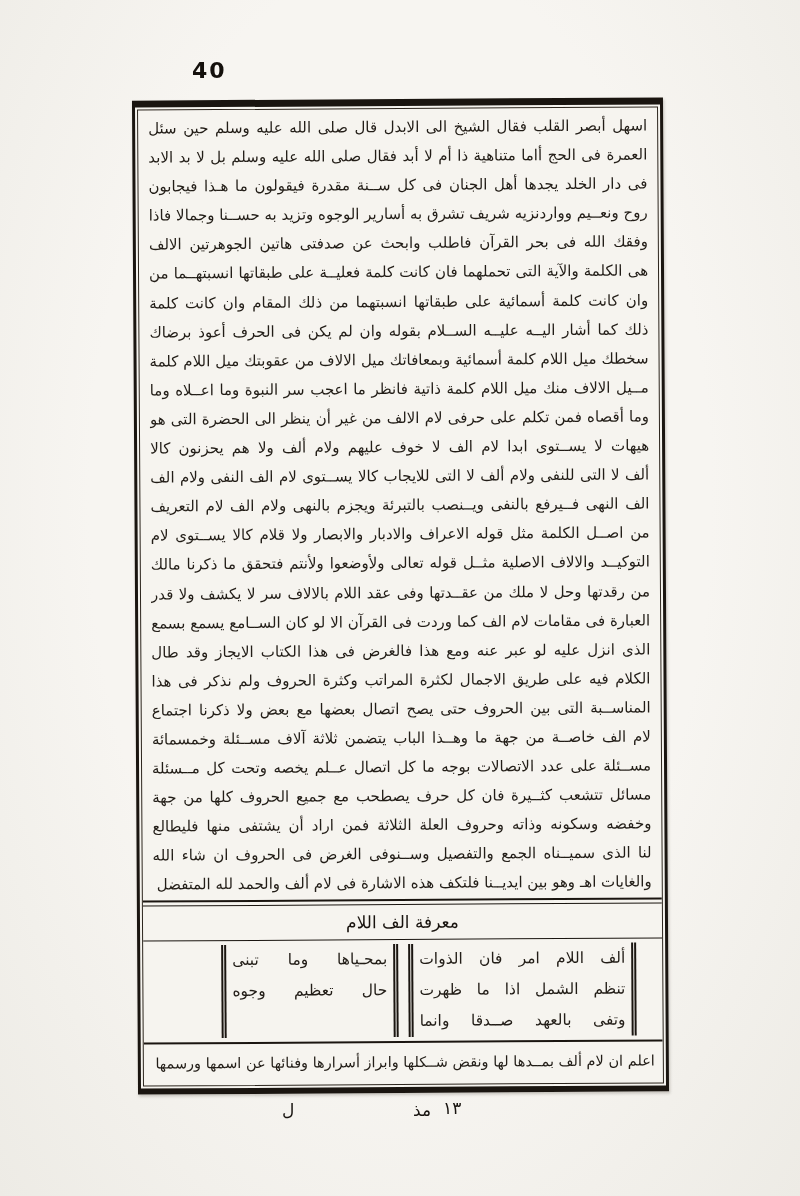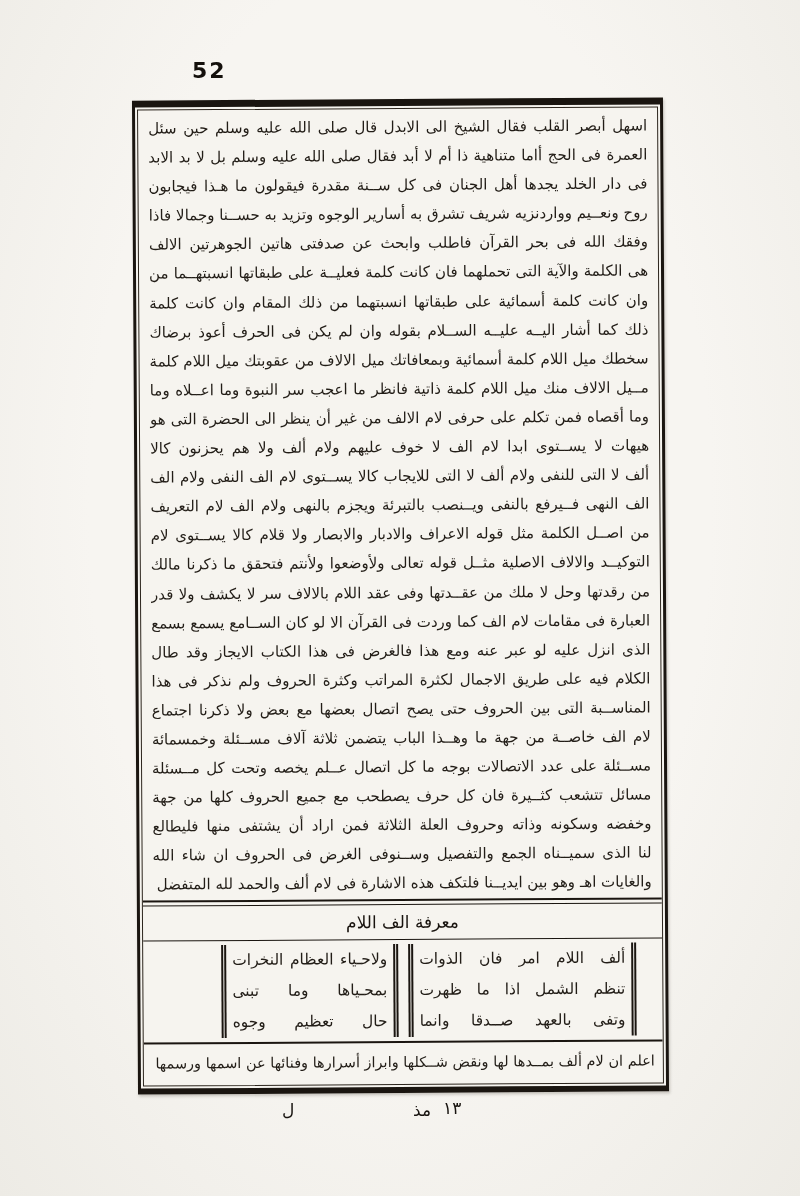--- a/index.html
+++ b/index.html
@@ -66,21 +66,21 @@
   .footer-mark{position:absolute;font-size:17px;color:#181410;}
   .footer-mark.m-left{top:1100px;left:282px;}
   .footer-mark.m-mid{top:1100px;left:413px;text-align:right;}
   .footer-mark.m-right{top:1098px;left:443px;letter-spacing:1px;}
 </style>
 </head>
 <body>
 
 <div class="canvas">
 
-  <div class="page-number">52</div>
+  <div class="page-number">40</div>
 
   <div class="frame">
     <div class="frame-inner">
 
       <div class="body-text">
           <div class="line">اسهل أبصر القلب فقال الشيخ الى الابدل قال صلى الله عليه وسلم حين سئل عن دخول</div>
           <div class="line">العمرة فى الحج أاما متناهية ذا أم لا أبد فقال صلى الله عليه وسلم بل لا بد الابد فهى روحانية باقيــة</div>
           <div class="line">فى دار الخلد يجدها أهل الجنان فى كل ســنة مقدرة فيقولون ما هـذا فيجابون العــمرة فى الحج</div>
           <div class="line">روح ونعــيم وواردنزيه شريف تشرق به أسارير الوجوه وتزيد به حســنا وجمالا فاذا غطست</div>
           <div class="line">وفقك الله فى بحر القرآن فاطلب وابحث عن صدفتى هاتين الجوهرتين الالف واللام وعد فيهما</div>
@@ -108,21 +108,20 @@
           <div class="line">والغايات اهـ وهو بين ايديــنا فلتكف هذه الاشارة فى لام ألف والحمد لله المتفضل</div>
         </div>
 
       <div class="hr-double"></div>
 
       <div class="heading-row">معرفة الف اللام</div>
 
       <div class="poetry-row">
         <div class="spacer-l"></div>
         <div class="pbox left">
-            <div class="line">ولاحـياء العظام النخرات</div>
             <div class="line">بمحـياها وما تبنى شــتات</div>
             <div class="line">حال تعظيم وجوه الحضرات</div>
           </div>
         <div class="spacer-m"></div>
         <div class="pbox right">
             <div class="line">ألف اللام امر فان الذوات</div>
             <div class="line">تنظم الشمل اذا ما ظهرت</div>
             <div class="line">وتفى بالعهد صــدقا وانما</div>
           </div>
         <div class="spacer-r"></div>

